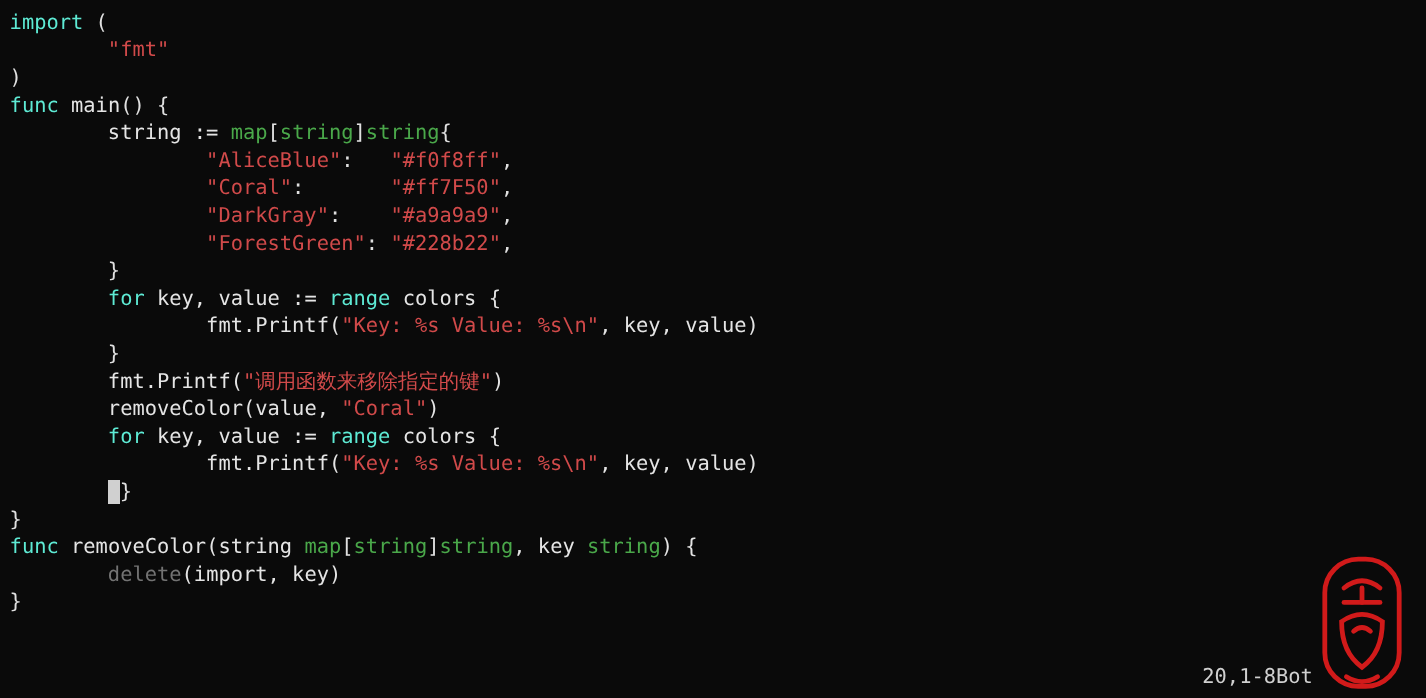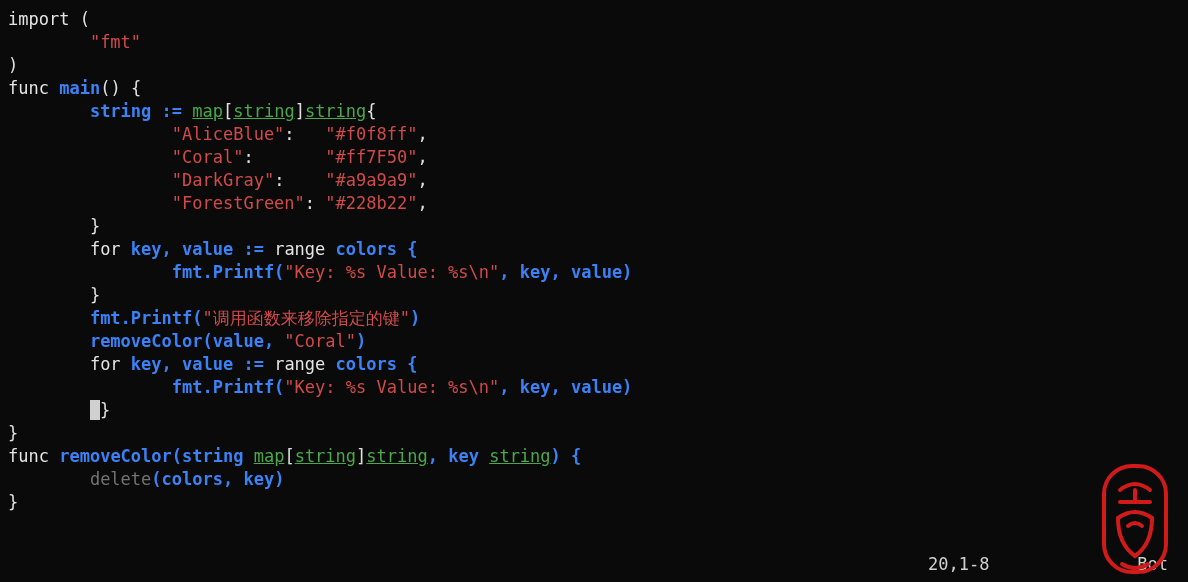--- a/index.html
+++ b/index.html
@@ -14,42 +14,42 @@
     height: 582px;
     box-sizing: border-box;
     overflow: hidden;
     position: relative;
   }
   pre {
     margin: 0;
     font-family: inherit;
     white-space: pre;
   }
-  .kw   { color: #e5e5e5; text-align: right; }      
+  .kw   { color: #5eead4; text-align: right; }      
   .str  { color: #d14a4a; }      
-  .ident{ color: #3b82f6; font-weight: bold; }
-  .typ  { color: #4aa84a; text-decoration: underline; }
+  .ident{ color: #e5e5e5; }
+  .typ  { color: #4aa84a; }
   .pun  { color: #e0e0e0; }
   .builtin { color: #737373; } 
   .cursor {
     background: #d0d0d0;
     display: inline-block;
     width: 10px;
     height: 20px;
     vertical-align: text-bottom;
   }
   .status {
     position: absolute;
     bottom: 6px;
     right: 20px;
     color: #d0d0d0;
     font-family: inherit;
     width: 240px;
     display: flex;
-    justify-content: space-between;
+    justify-content: center;
     margin-left: 18px;
   }
   .stamp {
     position: absolute;
     right: 16px;
     bottom: 4px;
     width: 74px;
     height: 118px;
     pointer-events: none;
   }
@@ -71,21 +71,21 @@
         <span class="kw">for</span><span class="ident"> key, value := </span><span class="kw">range</span><span class="ident"> colors {</span>
                 <span class="ident">fmt.Printf(</span><span class="str">"Key: %s Value: %s\n"</span><span class="ident">, key, value)</span>
         <span class="pun">}</span>
         <span class="ident">fmt.Printf(</span><span class="str">"调用函数来移除指定的键"</span><span class="ident">)</span>
         <span class="ident">removeColor(value, </span><span class="str">"Coral"</span><span class="ident">)</span>
         <span class="kw">for</span><span class="ident"> key, value := </span><span class="kw">range</span><span class="ident"> colors {</span>
                 <span class="ident">fmt.Printf(</span><span class="str">"Key: %s Value: %s\n"</span><span class="ident">, key, value)</span>
         <span class="cursor"></span><span class="pun">}</span>
 <span class="pun">}</span>
 <span class="kw">func</span> <span class="ident">removeColor(string </span><span class="typ">map</span><span class="pun">[</span><span class="typ">string</span><span class="pun">]</span><span class="typ">string</span><span class="ident">, key </span><span class="typ">string</span><span class="ident">) {</span>
-        <span class="builtin">delete</span><span class="ident">(colors, key)</span>
+        <span class="builtin">delete</span><span class="ident">(import, key)</span>
 <span class="pun">}</span>
 </pre>
 
 <div class="status">
   <span>20,1-8</span>
   <span>Bot</span>
 </div>
 
 <div class="stamp">
   <svg viewBox="0 0 74 118">

